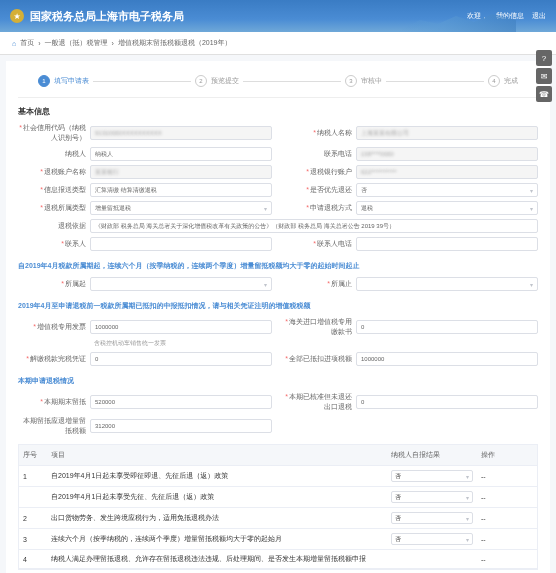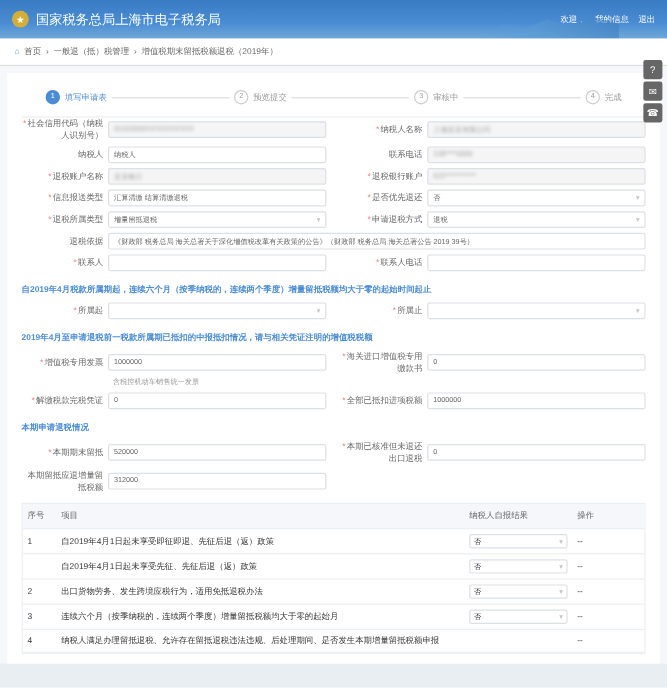--- a/index.html
+++ b/index.html
@@ -1,20 +1,20 @@
 <!DOCTYPE html>
 <html><head>
 <meta charset="utf-8">
 <style>
 *{box-sizing:border-box;margin:0;padding:0;font-family:"Microsoft YaHei",sans-serif}
 body{background:#e8eef2;font-size:8px;color:#333}
 .page{width:556px;margin:0 auto;background:#f5f7fa}
 .header{height:32px;background:linear-gradient(180deg,#3a7cc4 0%,#4a8cd4 60%,#6fa8d8 100%);display:flex;align-items:center;padding:0 10px;color:#fff;position:relative}
 .emblem{width:14px;height:14px;border-radius:50%;background:#d4af37;margin-right:6px;display:flex;align-items:center;justify-content:center;font-size:8px}
-.header-title{font-size:11px;font-weight:normal}
+.header-title{font-size:11px;font-weight:bold}
 .header-right{margin-left:auto;font-size:7px;display:flex;gap:8px}
 .header-bg{position:absolute;right:40px;bottom:0;height:20px;width:120px;background:linear-gradient(90deg,transparent,#5a9ad4 40%,#4080c0);opacity:.6;clip-path:polygon(0 100%,20% 40%,35% 60%,50% 20%,65% 50%,80% 10%,100% 40%,100% 100%)}
 .breadcrumb{padding:6px 12px;font-size:7px;color:#666;display:flex;align-items:center;gap:4px;background:#fff;border-bottom:1px solid #e0e0e0}
 .breadcrumb .home{color:#4a8cd4}
 .main{padding:8px 12px;background:#fff;margin:6px}
 .steps{display:flex;align-items:center;justify-content:space-between;padding:6px 20px 10px;border-bottom:1px solid #eee}
 .step{display:flex;align-items:center;gap:4px;font-size:7px;color:#999}
 .step.active{color:#4a8cd4}
 .step-num{width:12px;height:12px;border-radius:50%;border:1px solid #ccc;display:flex;align-items:center;justify-content:center;font-size:6px}
 .step.active .step-num{background:#4a8cd4;border-color:#4a8cd4;color:#fff}
@@ -80,20 +80,21 @@
           <div class="step-num">3</div>
           <span>审核中</span>
         </div>
       <div class="step-line"></div>
       <div class="step">
           <div class="step-num">4</div>
           <span>完成</span>
         </div>
     </div>
 
+    <div class="sec-title">基本信息</div>
     <div class="form-grid">
       <div class="form-row">
           <div class="lbl"><span class="req">*</span><span>社会信用代码（纳税人识别号）</span></div>
           <div class="ctrl blurred">91310000XXXXXXXXXX</div>
         </div>
       <div class="form-row">
           <div class="lbl"><span class="req">*</span><span>纳税人名称</span></div>
           <div class="ctrl blurred">上海某某有限公司</div>
         </div>
       <div class="form-row">

